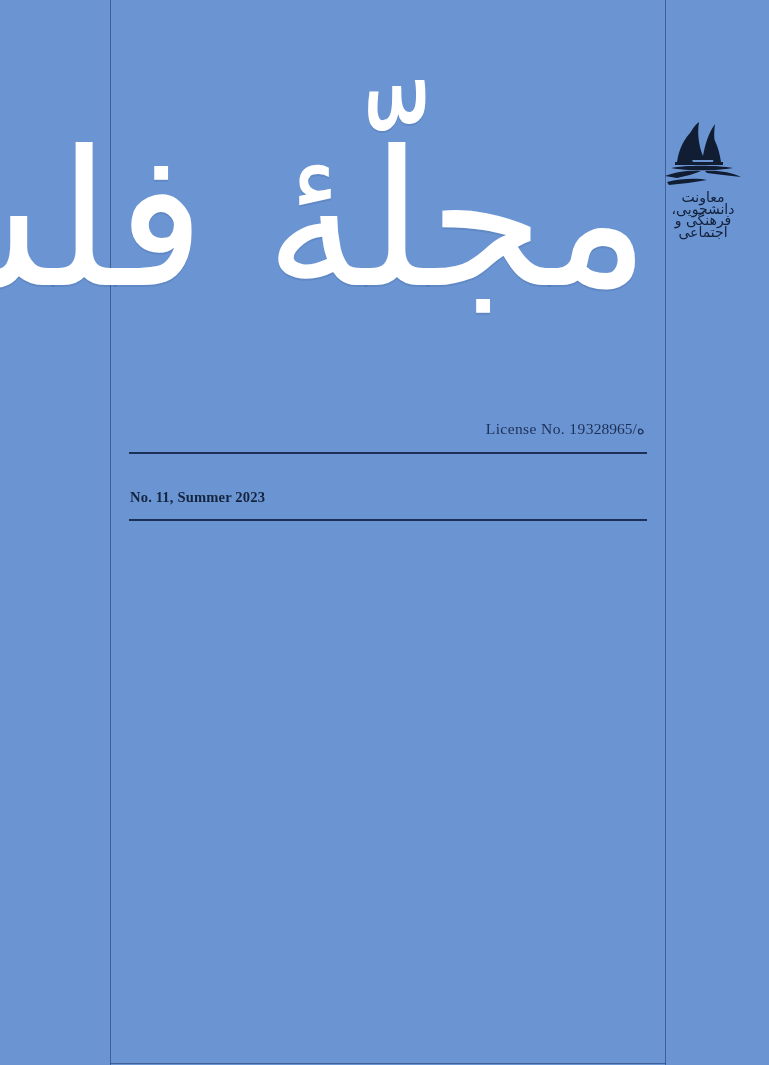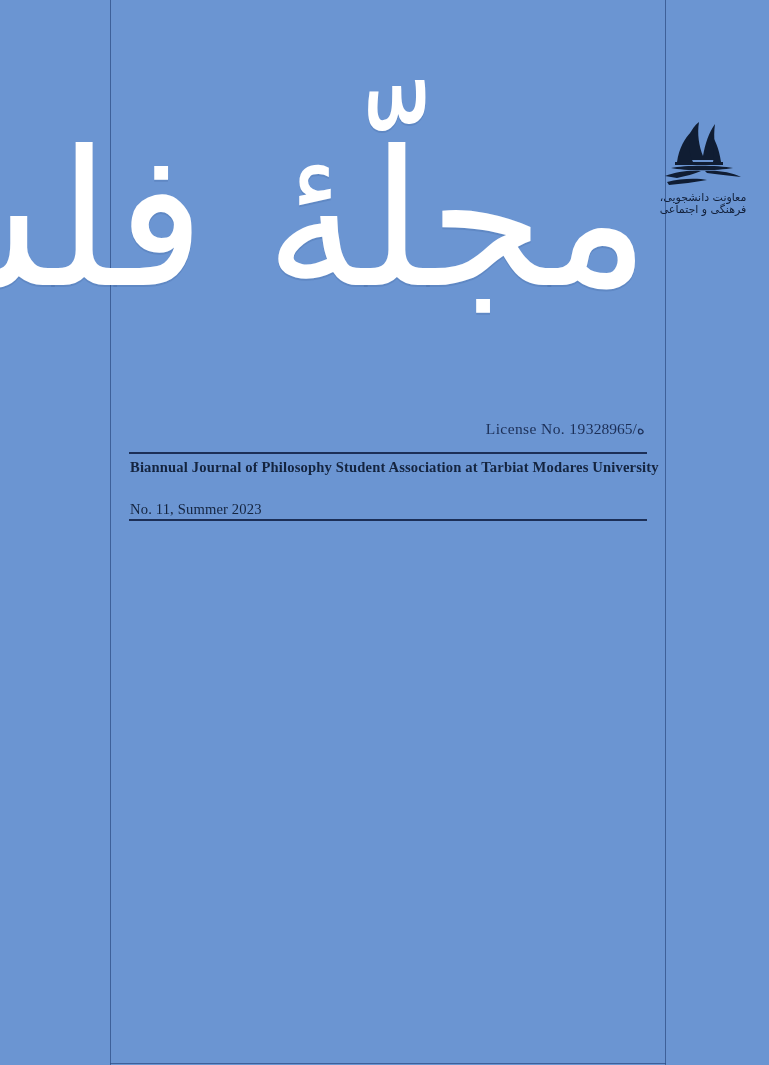--- a/index.html
+++ b/index.html
@@ -96,24 +96,23 @@
     font-size: 14.6px;
     letter-spacing: 0.15px;
     white-space: nowrap;
   }
   .issue {
     position: absolute;
     left: 130px;
     top: 489px;
     color: #14243f;
     font-family: "Liberation Serif", serif;
-    font-weight: normal;
+    font-weight: bold;
     font-size: 14.6px;
     letter-spacing: 0.15px;
-    margin-top: 12px;
   }
 
   
   .logo-block {
     position: absolute;
     right: 18px;
     width: 96px;
     text-align: center;
     direction: rtl;
   }
@@ -128,21 +127,21 @@
   }
   .logo-mark-2 {
     width: 96px;
     height: 82px;
     display: block;
     margin: 0 auto 1px auto;
   }
   .logo-caption {
     color: #12203a;
     font-family: "DejaVu Sans", sans-serif;
-    font-size: 11px;
+    font-size: 14px;
     line-height: 11.5px;
     letter-spacing: 0;
   }
   .logo-caption-sm {
     color: #12203a;
     font-family: "DejaVu Sans", sans-serif;
     font-size: 7.6px;
     line-height: 10.5px;
   }
 </style>
@@ -155,21 +154,20 @@
   <div class="rule rule-right"></div>
   <div class="bottom-rule"></div>
 
   <div class="masthead">
     <div class="masthead-script">مجلّهٔ فلسفه</div>
   </div>
 
   <div class="license">License No. 193ه/28965</div>
 
   <div class="tb-line tb-line-top"></div>
-  <div class="subtitle">Biannual Journal of Philosophy Student Association at Tarbiat Modares University</div>
   <div class="issue">No. 11, Summer 2023</div>
   <div class="tb-line tb-line-bot"></div>
 
   <div class="logo-block logo-univ">
     <svg class="logo-mark" viewBox="0 0 96 74">
       <g fill="#101d33">
         <path d="M30 44 C30 24, 36 12, 44 6 C42 18, 44 30, 48 40 C50 28, 54 16, 60 8 C58 22, 60 34, 64 44 Z"></path>
         <path d="M22 46 C24 32, 30 22, 36 16 C33 28, 34 38, 38 46 Z"></path>
         <path d="M66 46 C64 32, 60 24, 56 18 C59 30, 60 38, 58 46 Z"></path>
         <rect x="20" y="46" width="48" height="3"></rect>

